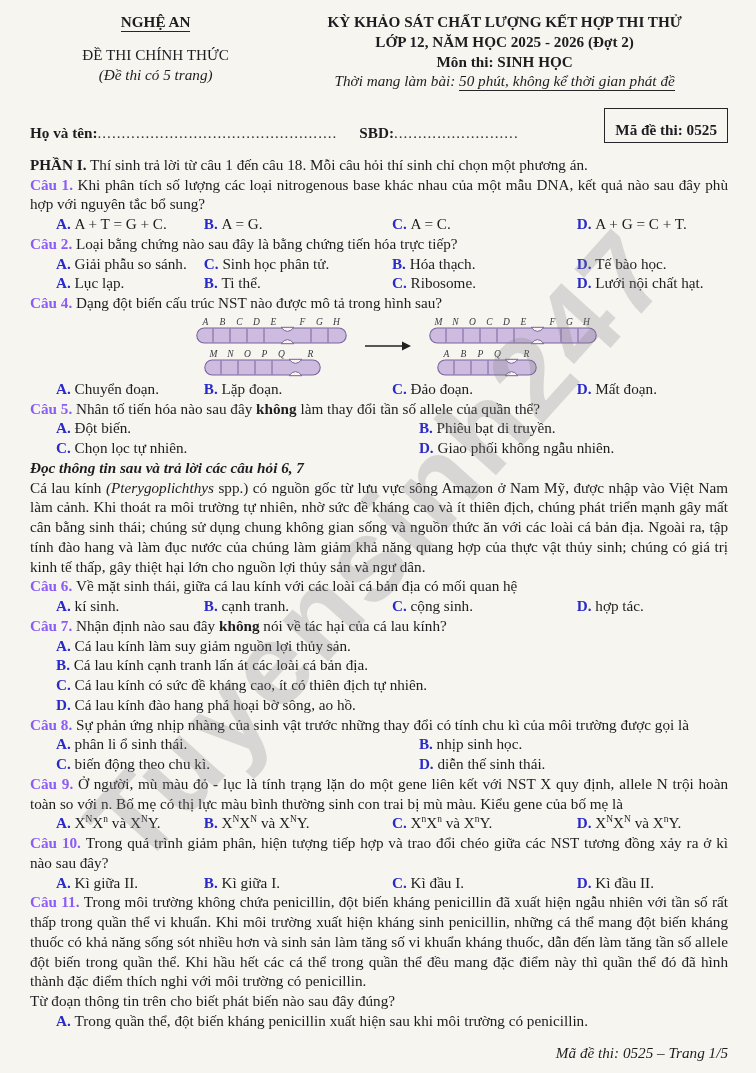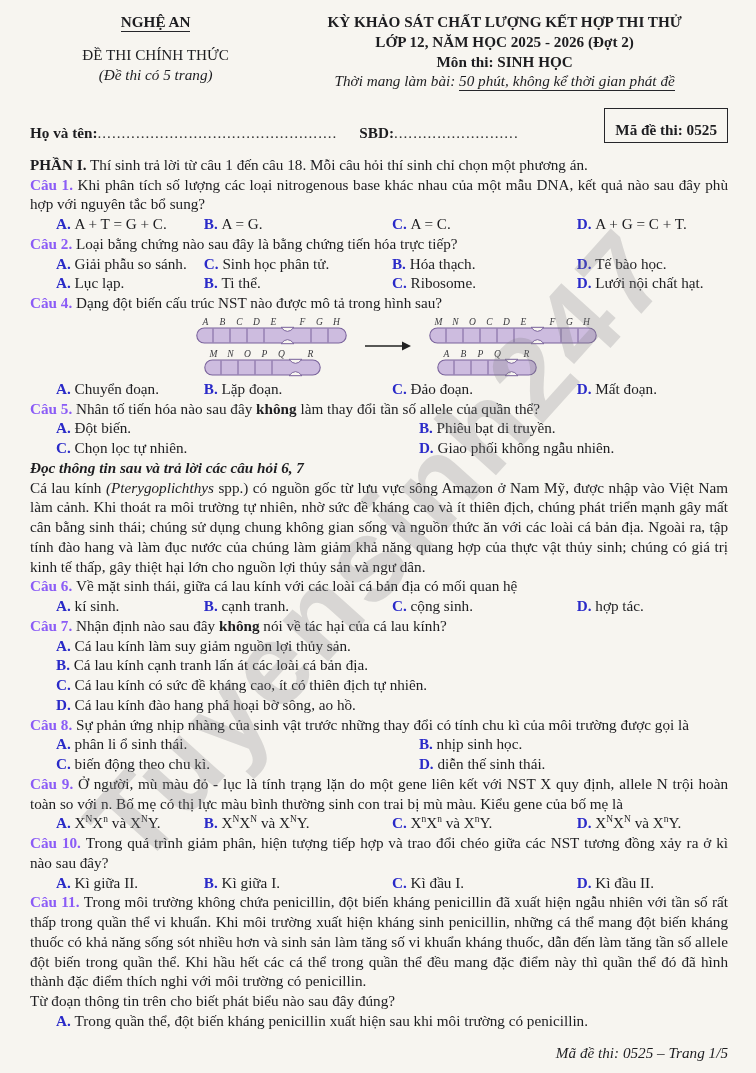--- a/index.html
+++ b/index.html
@@ -247,21 +247,21 @@
         <div class="q-text"><span class="q-label">Câu 10. </span><span>Trong quá trình giảm phân, hiện tượng tiếp hợp và trao đổi chéo giữa các NST tương đồng xảy ra ở kì nào sau đây?</span></div>
         <div class="opts c4">
           <div class="opt"><span class="opt-letter">A. </span><span>Kì giữa II.</span></div>
           <div class="opt"><span class="opt-letter">B. </span><span>Kì giữa I.</span></div>
           <div class="opt"><span class="opt-letter">C. </span><span>Kì đầu I.</span></div>
           <div class="opt"><span class="opt-letter">D. </span><span>Kì đầu II.</span></div>
         </div>
       </div>
       <div class="q">
         <div class="q-text"><span class="q-label">Câu 11. </span><span>Trong môi trường không chứa penicillin, đột biến kháng penicillin đã xuất hiện ngẫu nhiên với tần số rất thấp trong quần thể vi khuẩn. Khi môi trường xuất hiện kháng sinh penicillin, những cá thể mang đột biến kháng thuốc có khả năng sống sót nhiều hơn và sinh sản làm tăng số vi khuẩn kháng thuốc, dẫn đến làm tăng tần số allele đột biến trong quần thể. Khi hầu hết các cá thể trong quần thể đều mang đặc điểm này thì quần thể đó đã hình thành đặc điểm thích nghi với môi trường có penicillin.</span></div>
-        <div><span>Từ đoạn thông tin trên cho biết phát biểu nào sau đây đúng?</span></div>
+        <div><span>Từ đoạn thông tin trên cho biết phát biến nào sau đây đúng?</span></div>
         <div class="opts c1">
           <div class="opt"><span class="opt-letter">A. </span><span>Trong quần thể, đột biến kháng penicillin xuất hiện sau khi môi trường có penicillin.</span></div>
         </div>
       </div>
     </main>
 
   <footer class="foot i">Mã đề thi: 0525 – Trang 1/5</footer>
 </div>
 
 </body></html>

